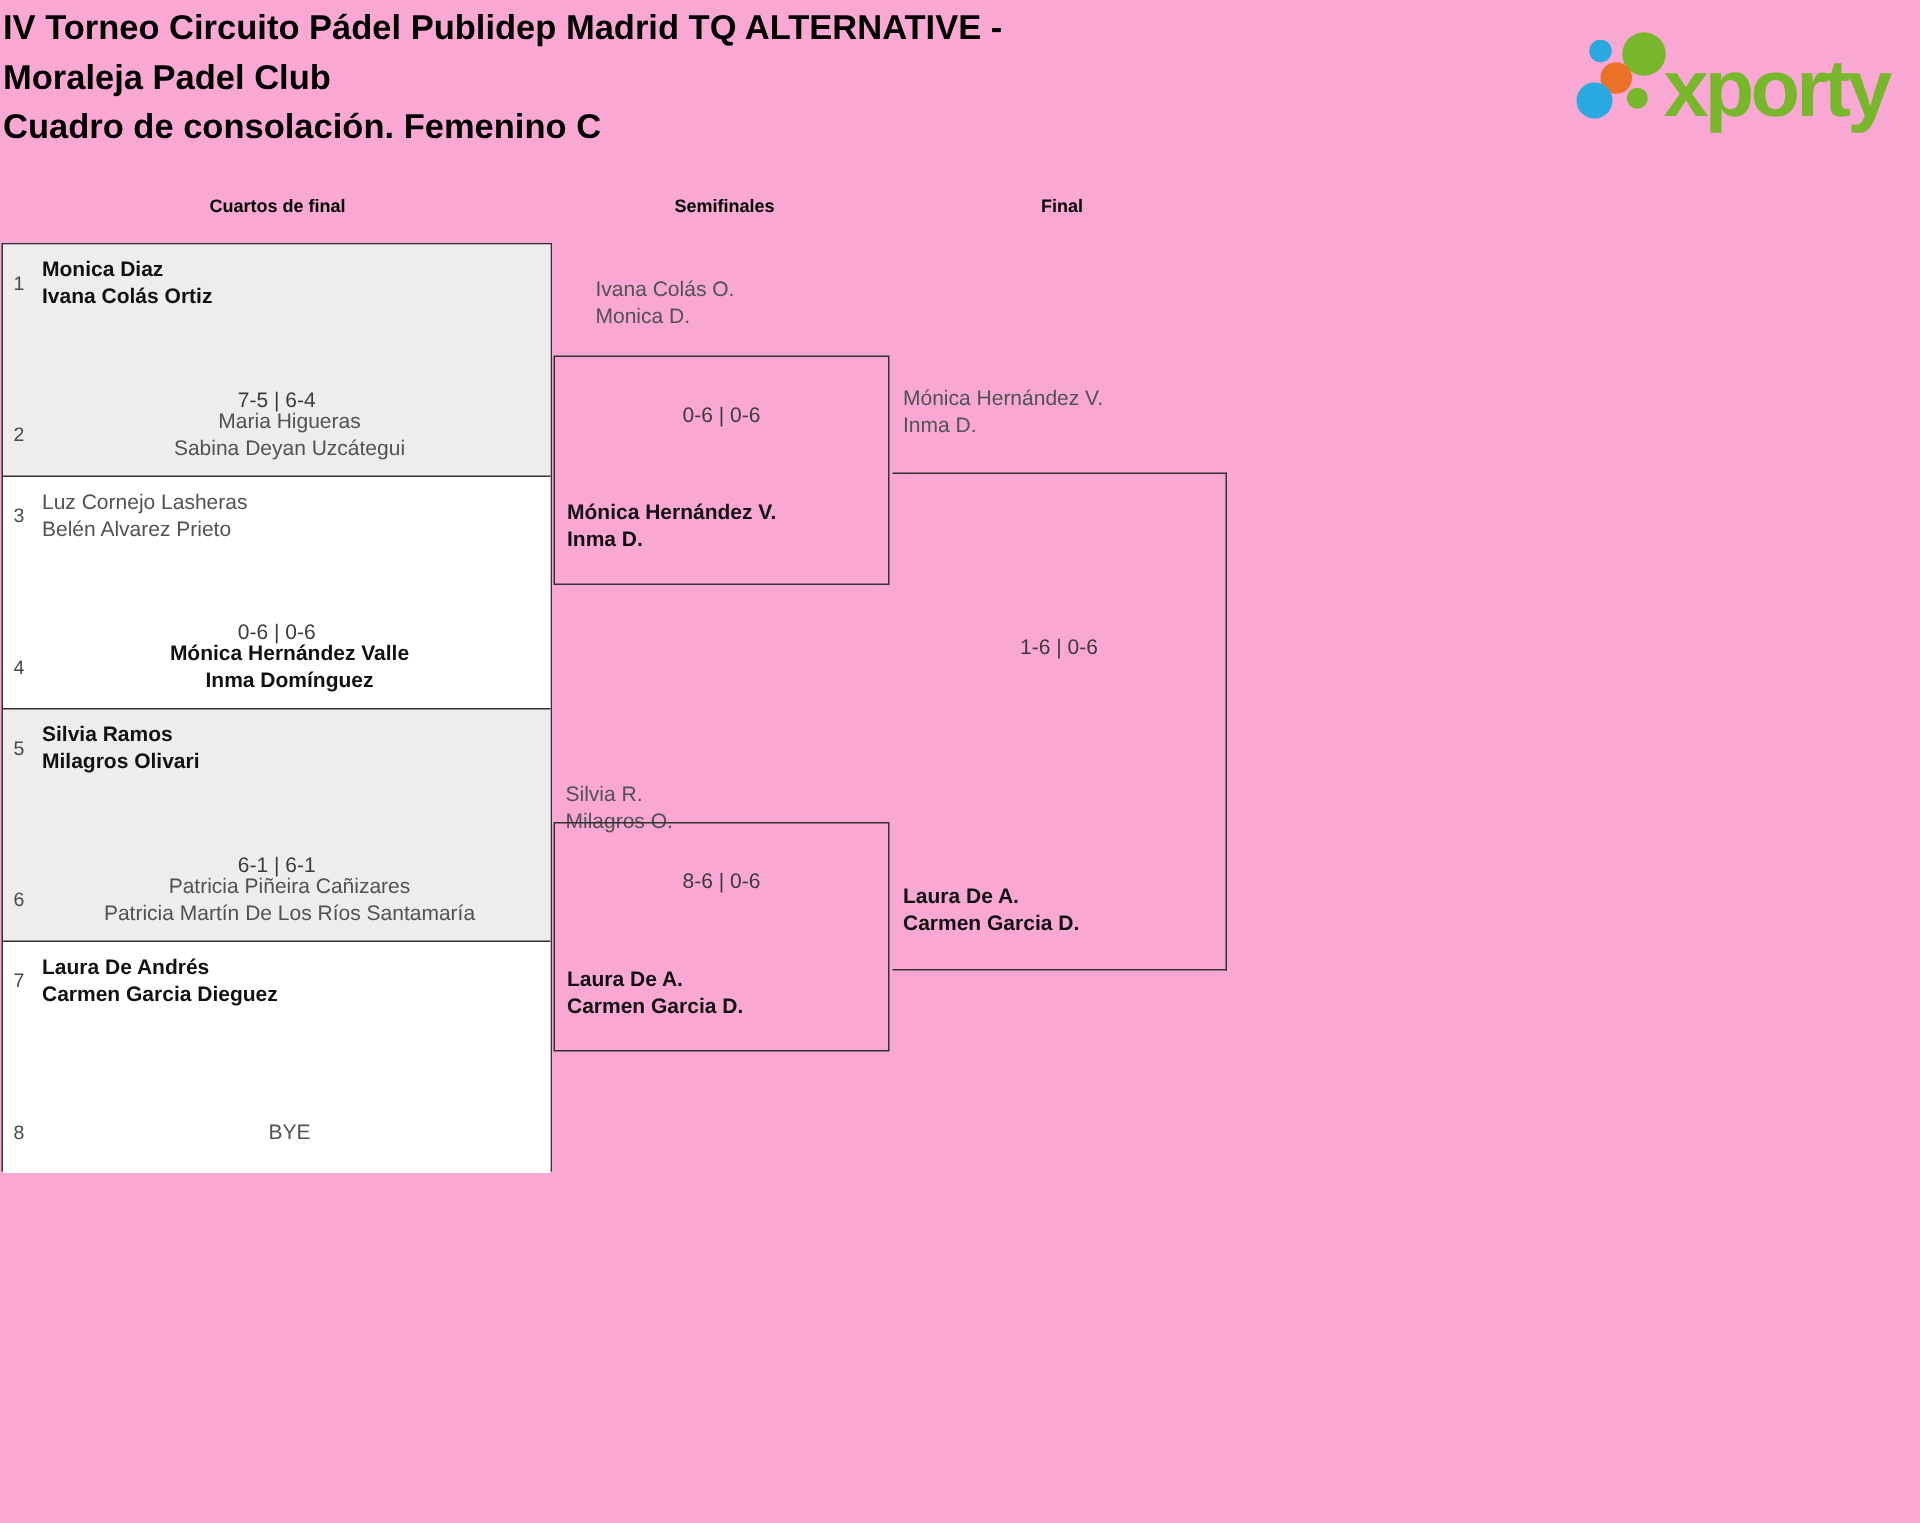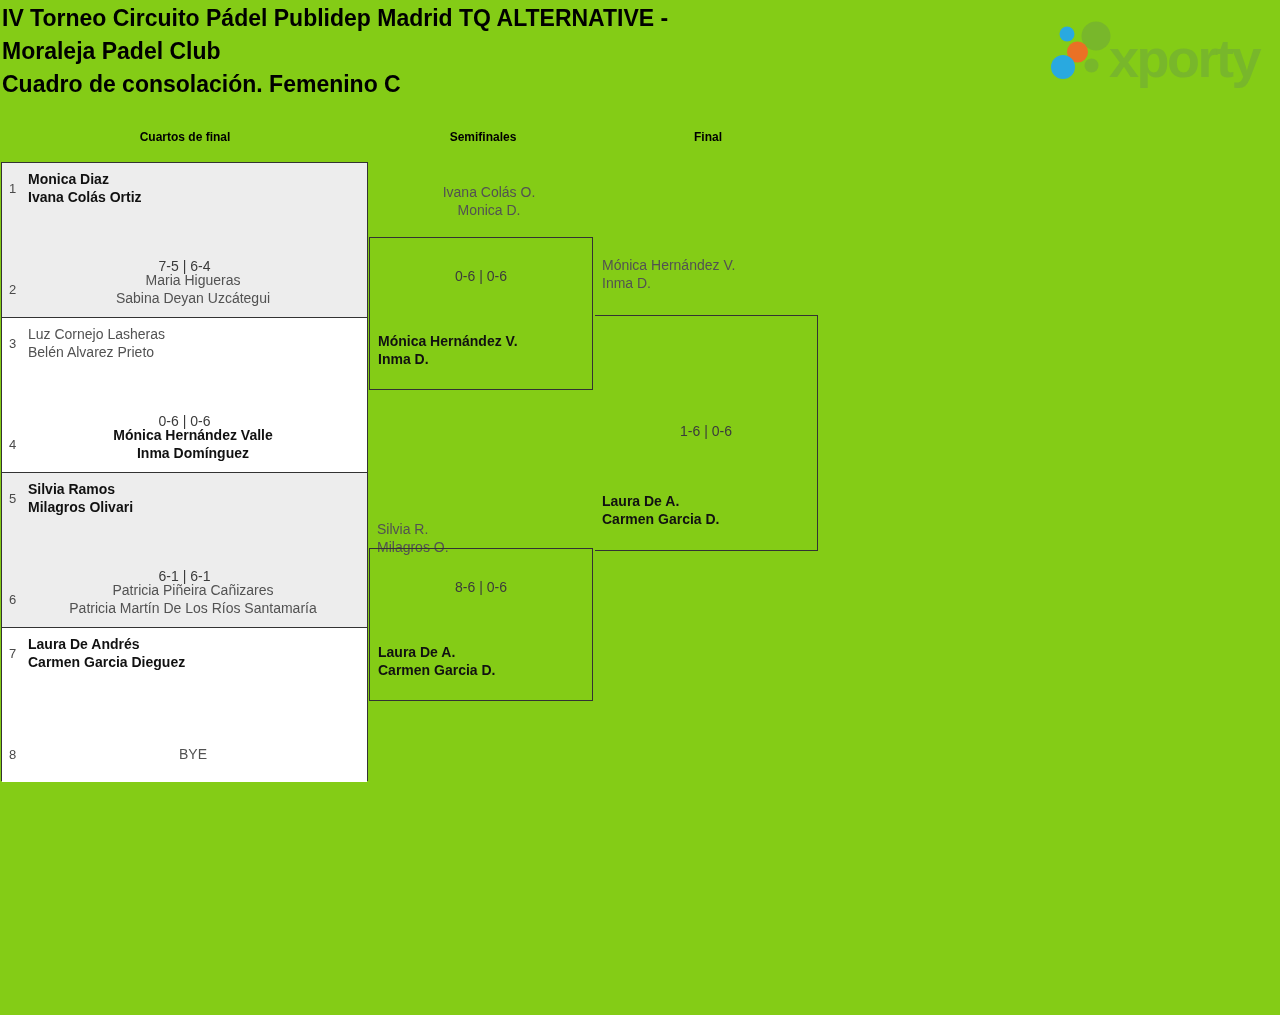--- a/index.html
+++ b/index.html
@@ -1,21 +1,21 @@
 <!DOCTYPE html>
 <html><head>
 <meta charset="utf-8">
 <style>
   * { margin: 0; padding: 0; box-sizing: border-box; }
   html, body { background: #ffffff; }
   .page {
     position: relative;
     width: 1280px;
     height: 1015px;
-    background: #84cc16;
+    background: #f9a8d4;
     font-family: "Liberation Sans", sans-serif;
     color: #000;
     overflow: hidden;
   }
 
   
   .title {
     position: absolute;
     left: 2px; top: 2px;
     width: 840px;
@@ -119,28 +119,28 @@
     color: #111;
   }
 
   .sf-entry {
     position: absolute;
     font-size: 14px;
     line-height: 18px;
     color: #525252;
     width: 210px;
   }
-  .sf1-entry   { left: 384px; top: 183px; text-align: center; }
+  .sf1-entry   { left: 397px; top: 183px; }
   .sf2-entry   { left: 377px; top: 520px; }
   .final-entry { left: 602px; top: 256px; }
 
   .final-box {
     position: absolute;
     left: 595px; top: 315px;
-    width: 223px; height: 236px;
+    width: 223px; height: 332px;
     border-top: 1px solid #333;
     border-right: 1px solid #333;
     border-bottom: 1px solid #333;
   }
   .final-box .box-score  { top: 107px; }
   .final-box .box-winner { left: 7px; bottom: 22px; }
 </style>
 </head>
 <body>
 

